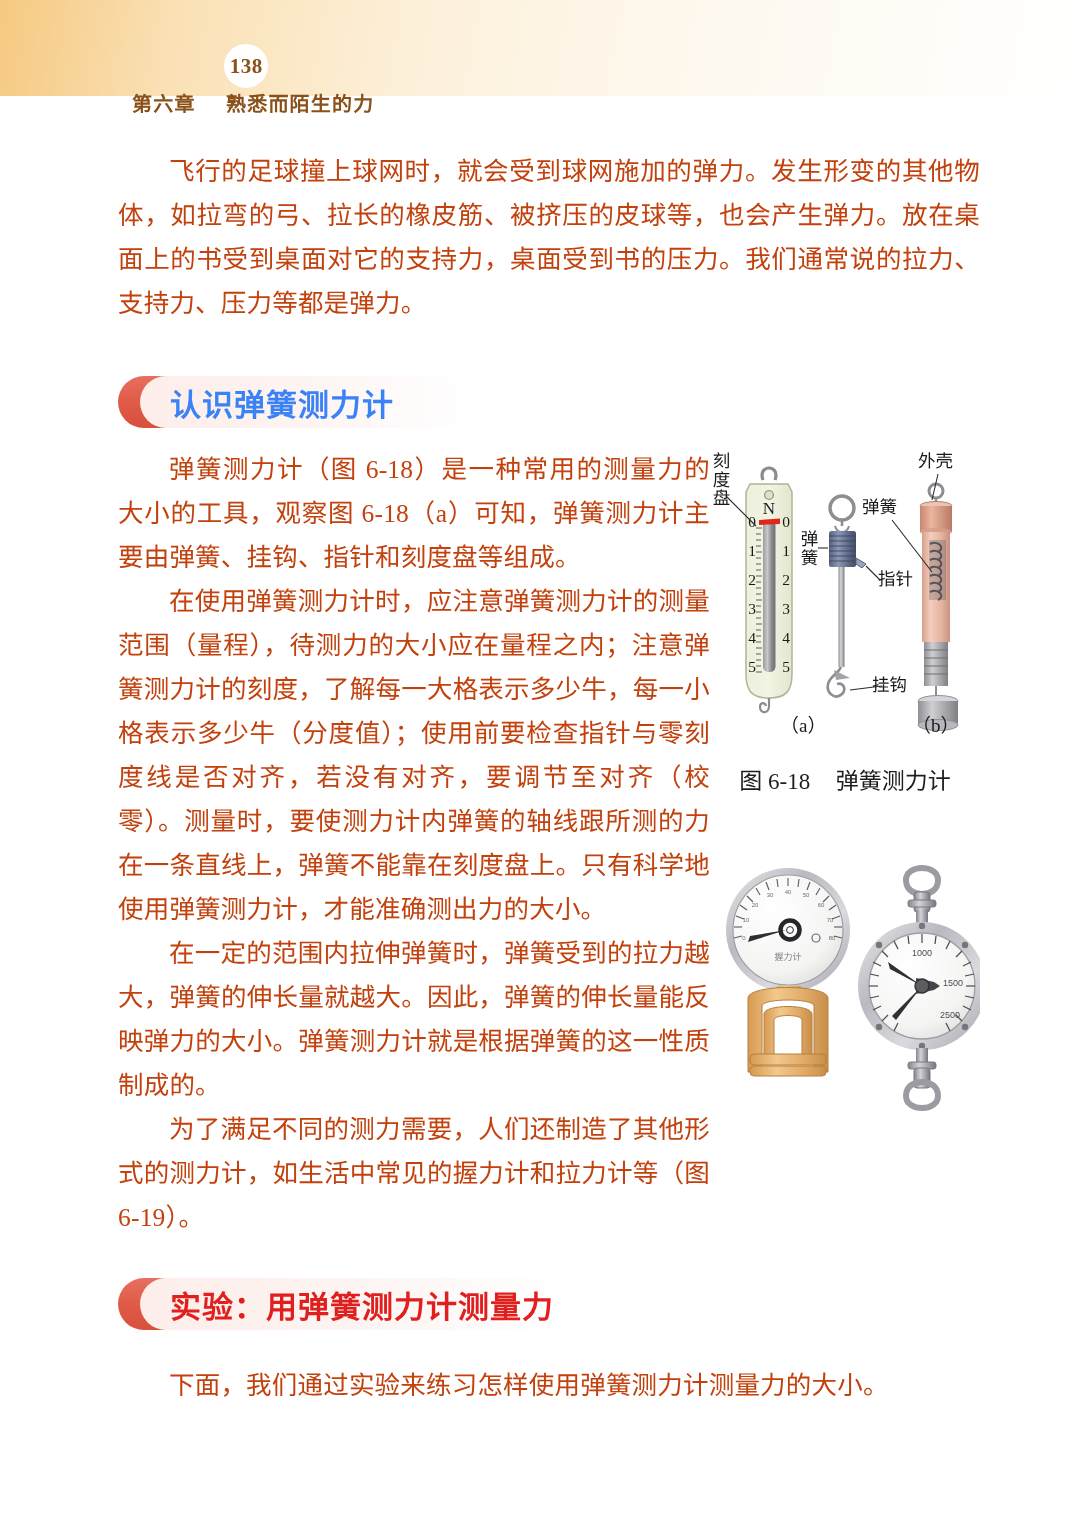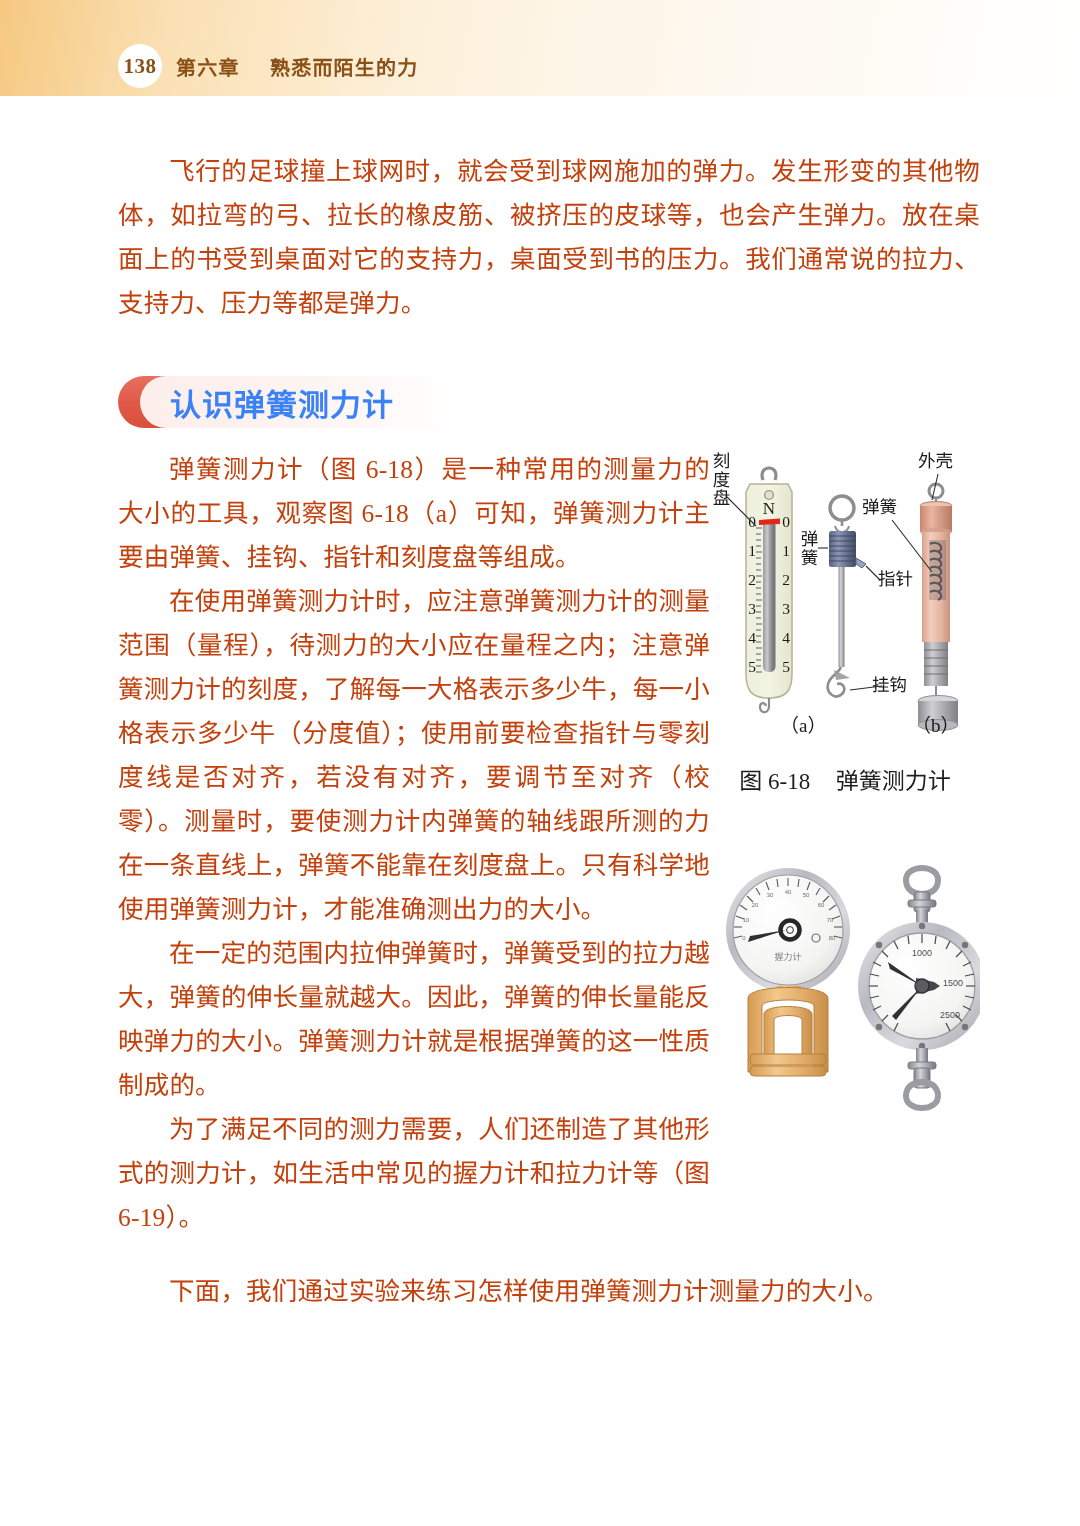--- a/index.html
+++ b/index.html
@@ -18,21 +18,21 @@
     position: absolute;
     left: 0; top: 0;
     width: 1080px; height: 96px;
     background: linear-gradient(100deg,
        #f6c981 0%, #fae0b4 16%, #fdf0d9 38%,
        #fdf6e9 56%, #fefaf3 74%, #fffdf9 88%, #ffffff 100%);
   }
   .header-inner {
     position: absolute;
     left: 118px; top: 44px;
-    display: flex; align-items: center;
+    display: flex; align-items: center; flex-direction: column;
   }
   .page-num-oval {
     width: 44px; height: 44px;
     border-radius: 50%;
     background: #ffffff;
     display: flex; align-items: center; justify-content: center;
     font-family: "Liberation Serif", serif;
     font-size: 21px;
     font-weight: 700;
     color: #8a5018;
@@ -517,16 +517,21 @@
             <rect x="204" y="210" width="16" height="20" rx="3" fill="url(#steelbar)" stroke="#7b7b82" stroke-width="1"></rect>
             <path d="M196,238 C196,254 228,254 228,238 C228,228 220,224 212,224 C204,224 196,228 196,238 Z" fill="none" stroke="#9b9ba2" stroke-width="6"></path>
           </g>
         </svg>
       </div>
 
 
     </div>
   </div>
 
+  <div class="banner banner-b" style="margin-top:34px;">
+    <span class="tab"></span>
+    <span class="plate"></span>
+    <span class="btxt">实验：用弹簧测力计测量力</span>
+  </div>
 
   <p class="body-text" style="margin-top:30px;">下面，我们通过实验来练习怎样使用弹簧测力计测量力的大小。</p>
 
 </div>
 
 </body></html>

